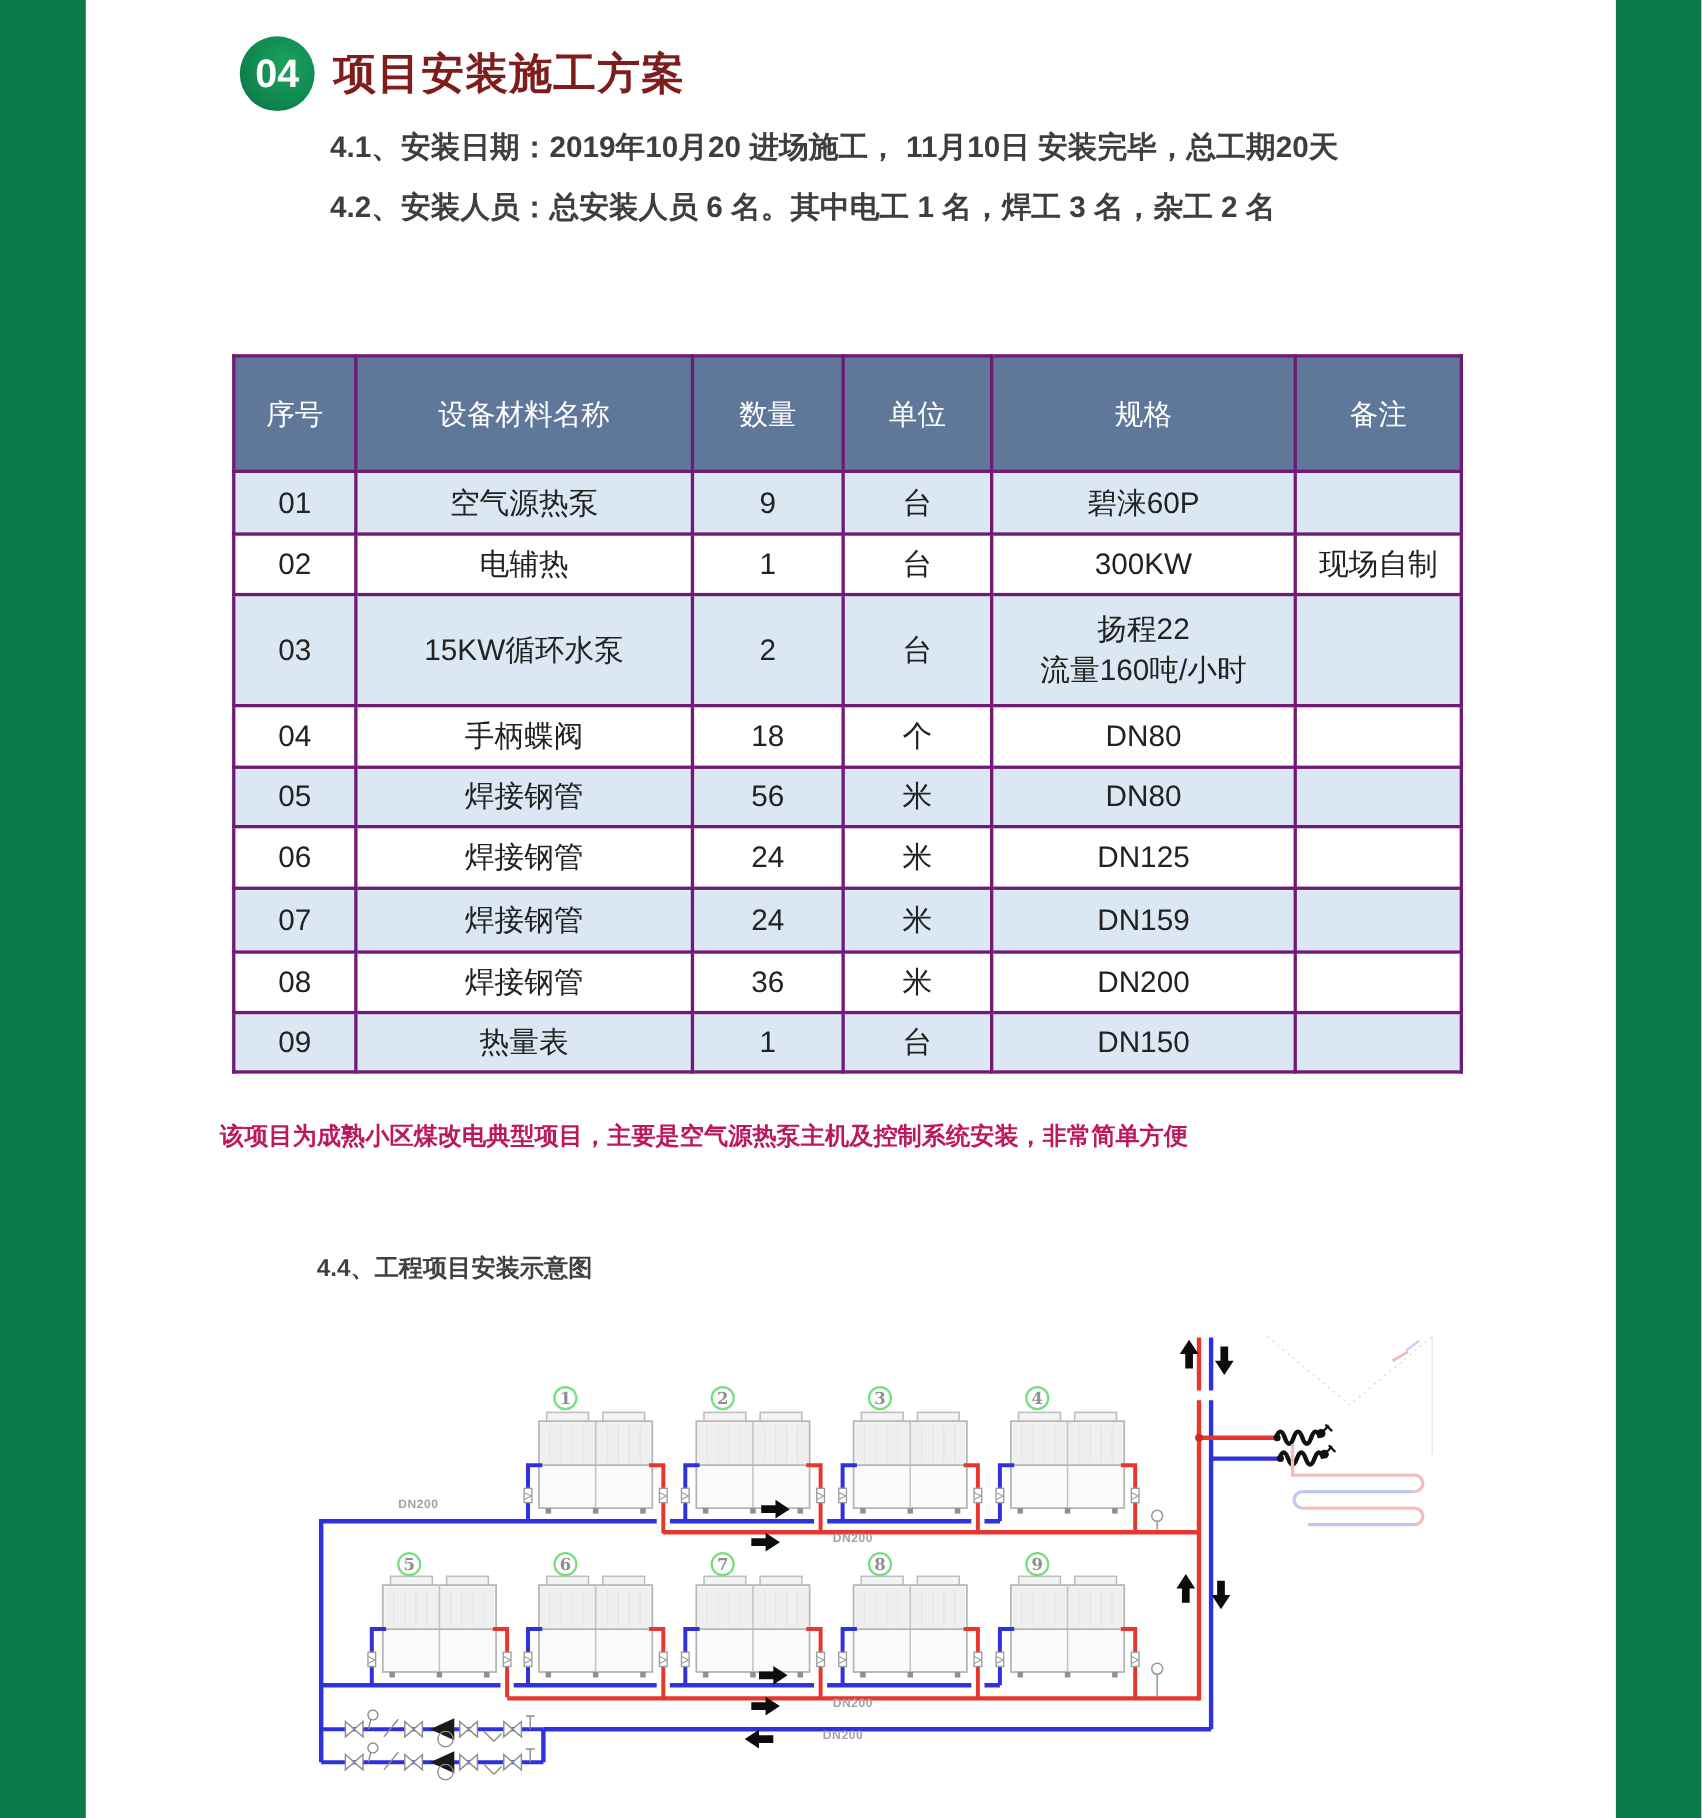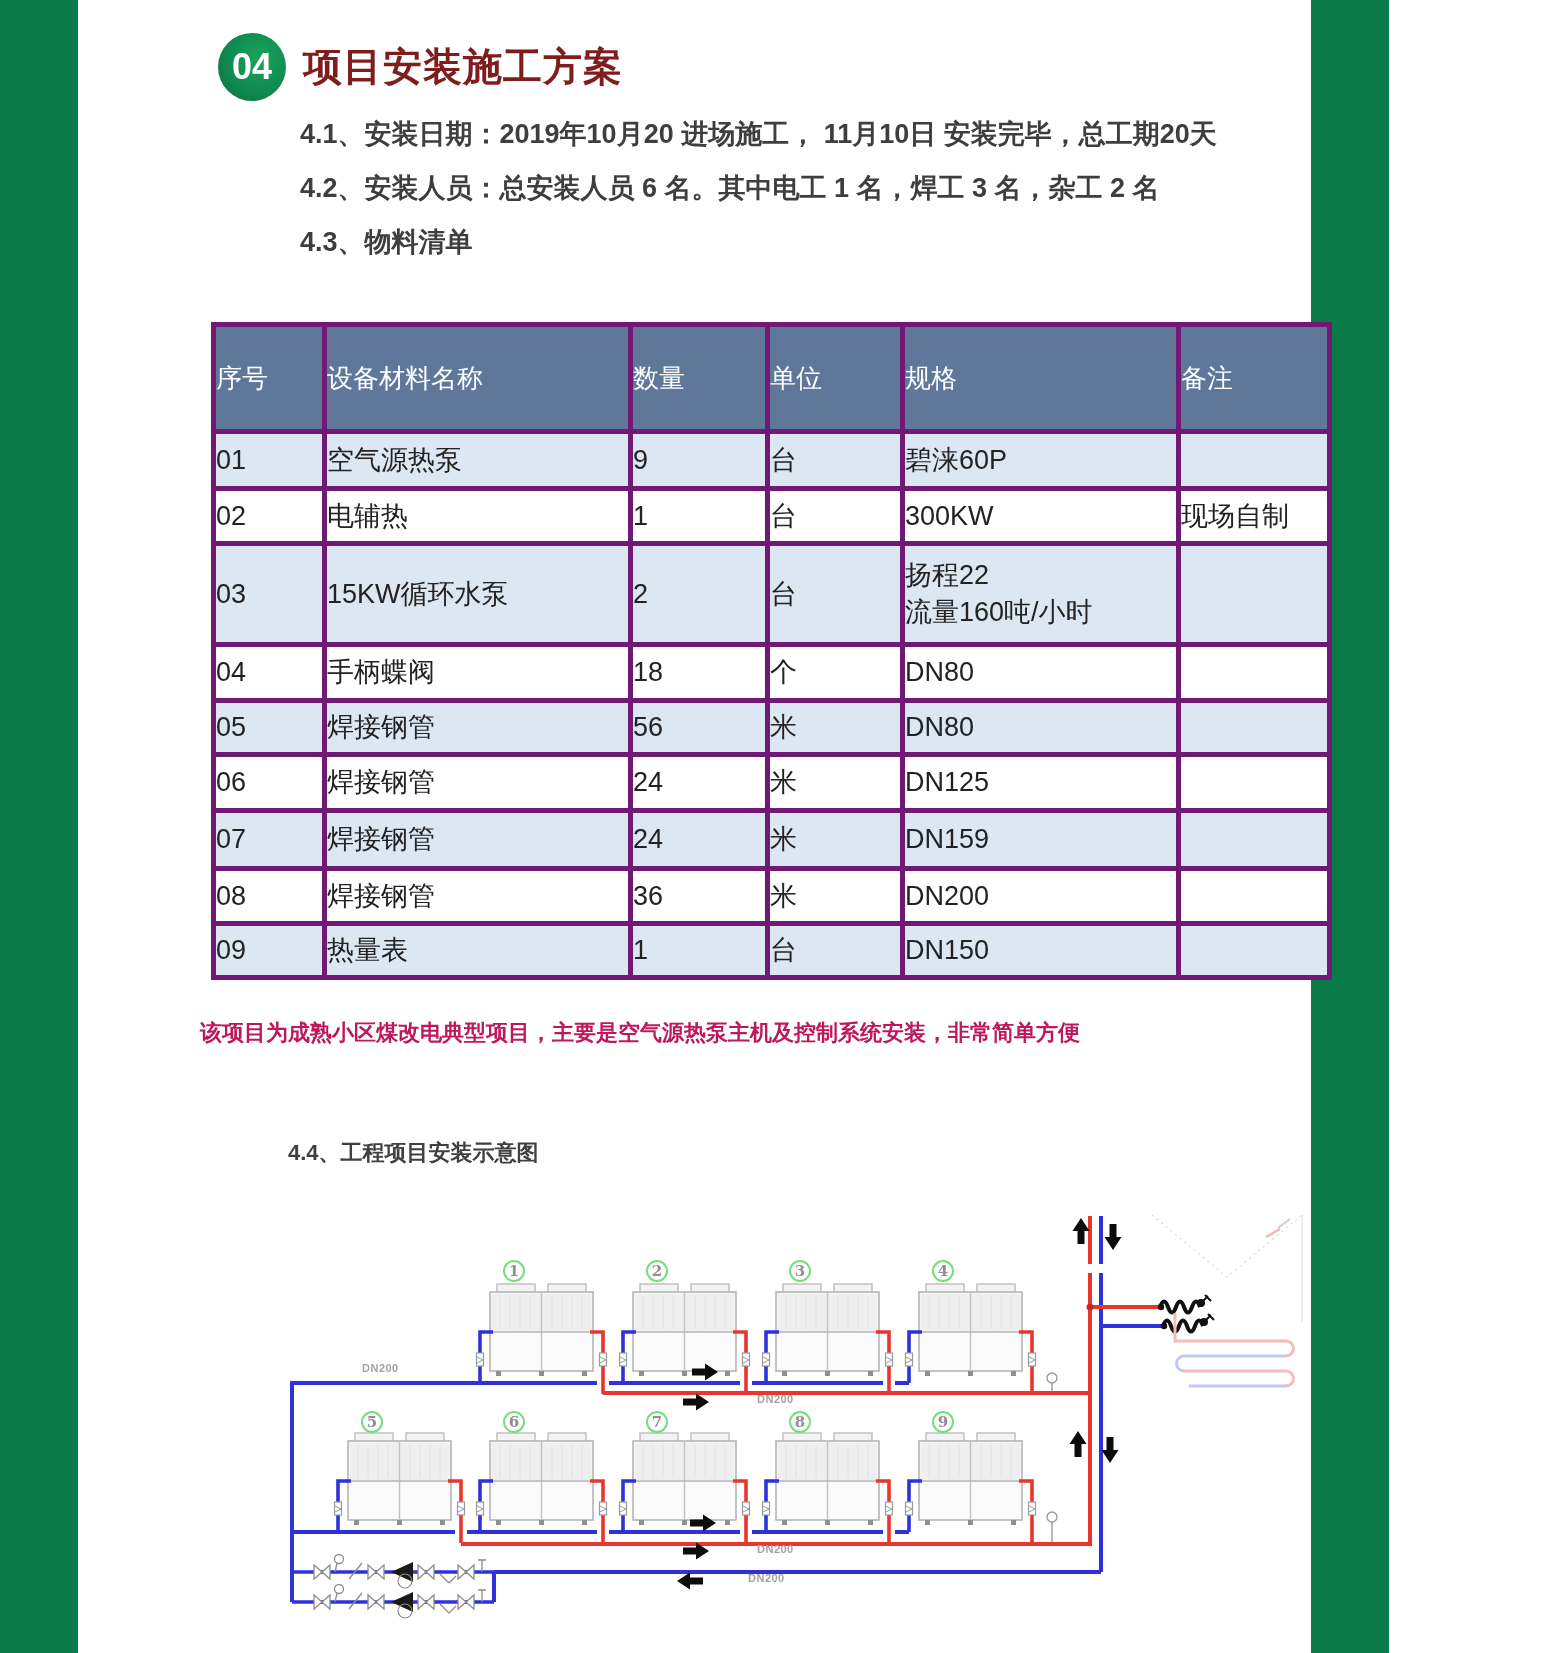--- a/index.html
+++ b/index.html
@@ -1,28 +1,28 @@
 <!DOCTYPE html>
 <html><head>
 <meta charset="utf-8">
 <style>
   html,body{margin:0;padding:0;background:#ffffff;}
   body{font-family:"Liberation Sans","DejaVu Sans",sans-serif;}
-  .page{position:relative;width:1389px;height:1653px;background:#fff;overflow:hidden;}
+  .page{position:relative;width:1547px;height:1653px;background:#fff;overflow:hidden;}
   .sidebar{position:absolute;top:0;height:1653px;width:78px;background:#0a7a48;}
   .sidebar.left{left:0;}
   .sidebar.right{right:0;}
   .badge{position:absolute;left:218px;top:33px;width:68px;height:68px;border-radius:50%;
     background:radial-gradient(circle at 62% 38%, #1aa35d 0%, #0f8a50 55%, #0a6e41 100%);
     color:#fff;font-size:36px;font-weight:800;display:flex;align-items:center;justify-content:center;}
   .section-title{position:absolute;left:303px;top:40px;font-size:39px;font-weight:800;color:#7f1d1d;letter-spacing:1px;}
   .spec-lines{position:absolute;left:288px;top:101px;font-size:27px;font-weight:600;color:#3e3e3e;line-height:42px;width:1050px;}
   .spec-lines p{margin:12px;}
   table.materials{position:absolute;left:211px;top:322px;border-collapse:collapse;table-layout:fixed;width:1116px;}
-  table.materials th,table.materials td{border:5px solid #701a75;text-align:left;vertical-align:middle;padding:0;}
+  table.materials th,table.materials td{border:3px solid #701a75;text-align:center;vertical-align:middle;padding:0;}
   table.materials th{background:#5f7899;color:#ffffff;font-size:26px;font-weight:500;height:102px;}
   table.materials td{font-size:27px;font-weight:400;color:#222;white-space:pre-line;line-height:37px;}
   tr.r-odd td{background:#dbe7f3;}
   tr.r-even td{background:#ffffff;}
   .note-text{position:absolute;left:200px;top:1018px;font-size:22px;font-weight:600;color:#be185d;width:1100px;}
   .subsection-title{position:absolute;left:288px;top:1138px;font-size:22px;font-weight:700;color:#404040;}
   .diagram{position:absolute;left:0;top:1150px;width:1547px;height:503px;}
   .unit-num{position:absolute;width:22px;height:22px;border:2px solid #74df7c;border-radius:50%;
     color:#8f8f8f;font-family:"DejaVu Serif",serif;font-size:15px;font-weight:700;
     display:flex;align-items:center;justify-content:center;background:#fff;box-sizing:border-box;}
@@ -34,21 +34,20 @@
 <div class="page">
   <div class="sidebar left"></div>
   <div class="sidebar right"></div>
 
   <div class="badge">04</div>
   <div class="section-title">项目安装施工方案</div>
 
   <div class="spec-lines">
     <p>4.1、安装日期：2019年10月20 进场施工， 11月10日 安装完毕，总工期20天</p>
     <p>4.2、安装人员：总安装人员 6 名。其中电工 1 名，焊工 3 名，杂工 2 名</p>
-    <p>4.3、物料清单</p>
   </div>
 
   <table class="materials">
     <colgroup>
       <col style="width:111px">
         <col style="width:306px">
         <col style="width:137px">
       <col style="width:135px">
         <col style="width:276px">
         <col style="width:151px">

